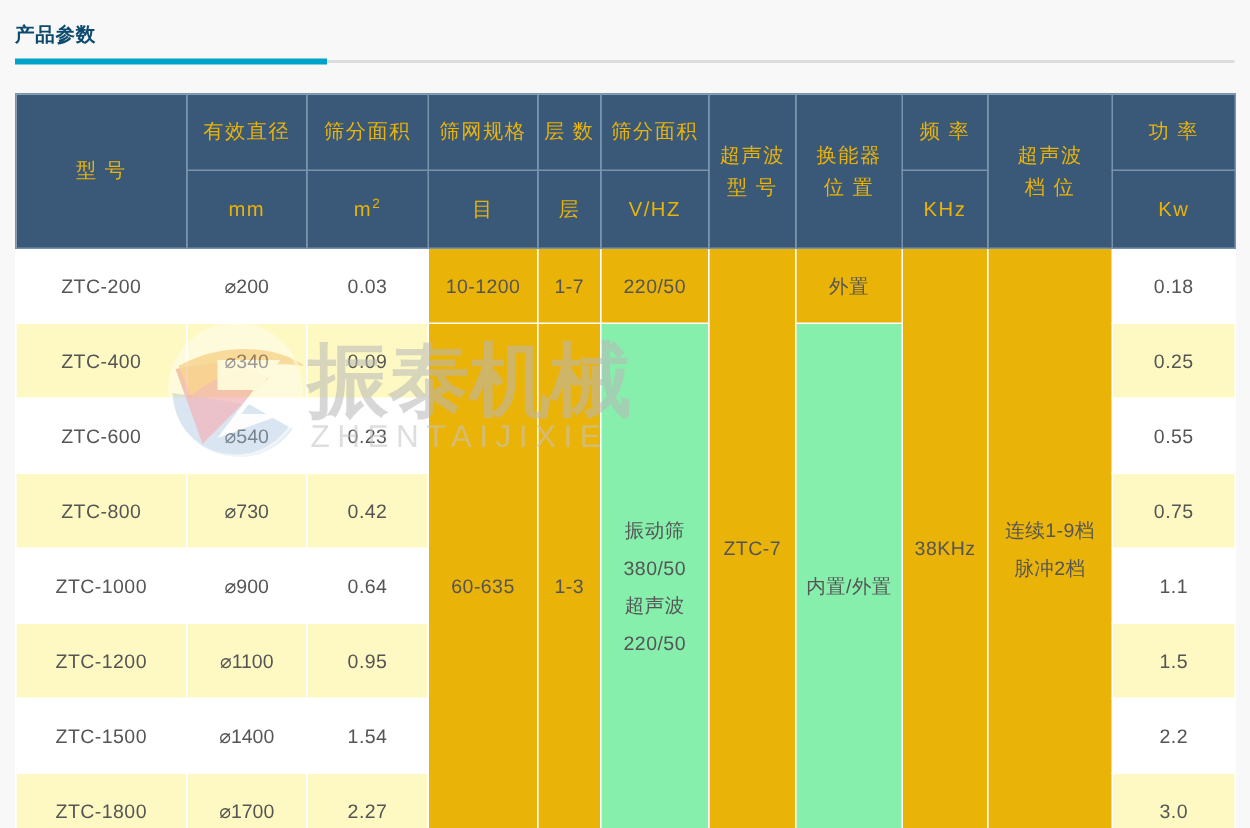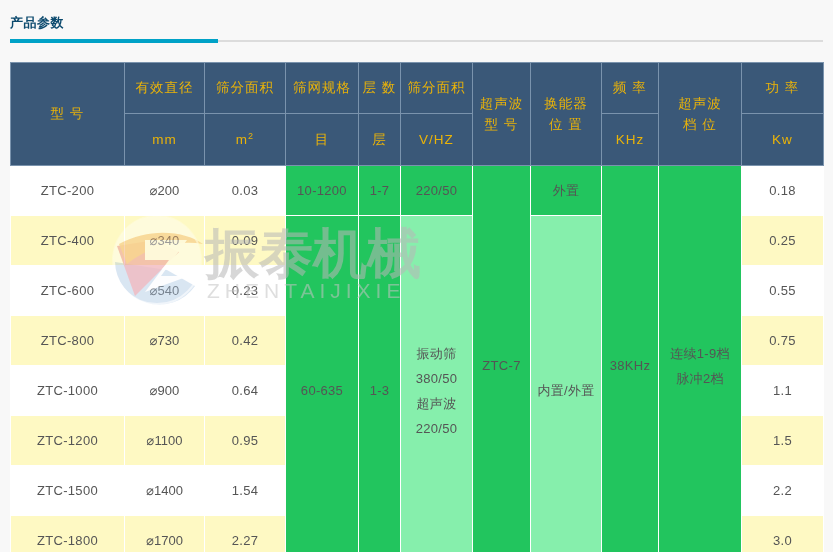--- a/index.html
+++ b/index.html
@@ -117,21 +117,21 @@
   }
 
   tbody td {
     height: 50px;
     border: 1px solid #e2e2e2;
     letter-spacing: 0.3px;
   }
   tbody tr.odd td.striped { background: #ffffff; }
   tbody tr.even td.striped { background: #fef9c3; }
 
-  td.merged-white { background: #22c55e; }
+  td.merged-white { background: #eab308; }
   td.merged-gray  { background: #86efac; }
 
   td.multiline {
     line-height: 25px;
     font-size: 13px;
   }
   td.multiline span { display: block; }
 
   .diam { letter-spacing: 0; }
 </style>

